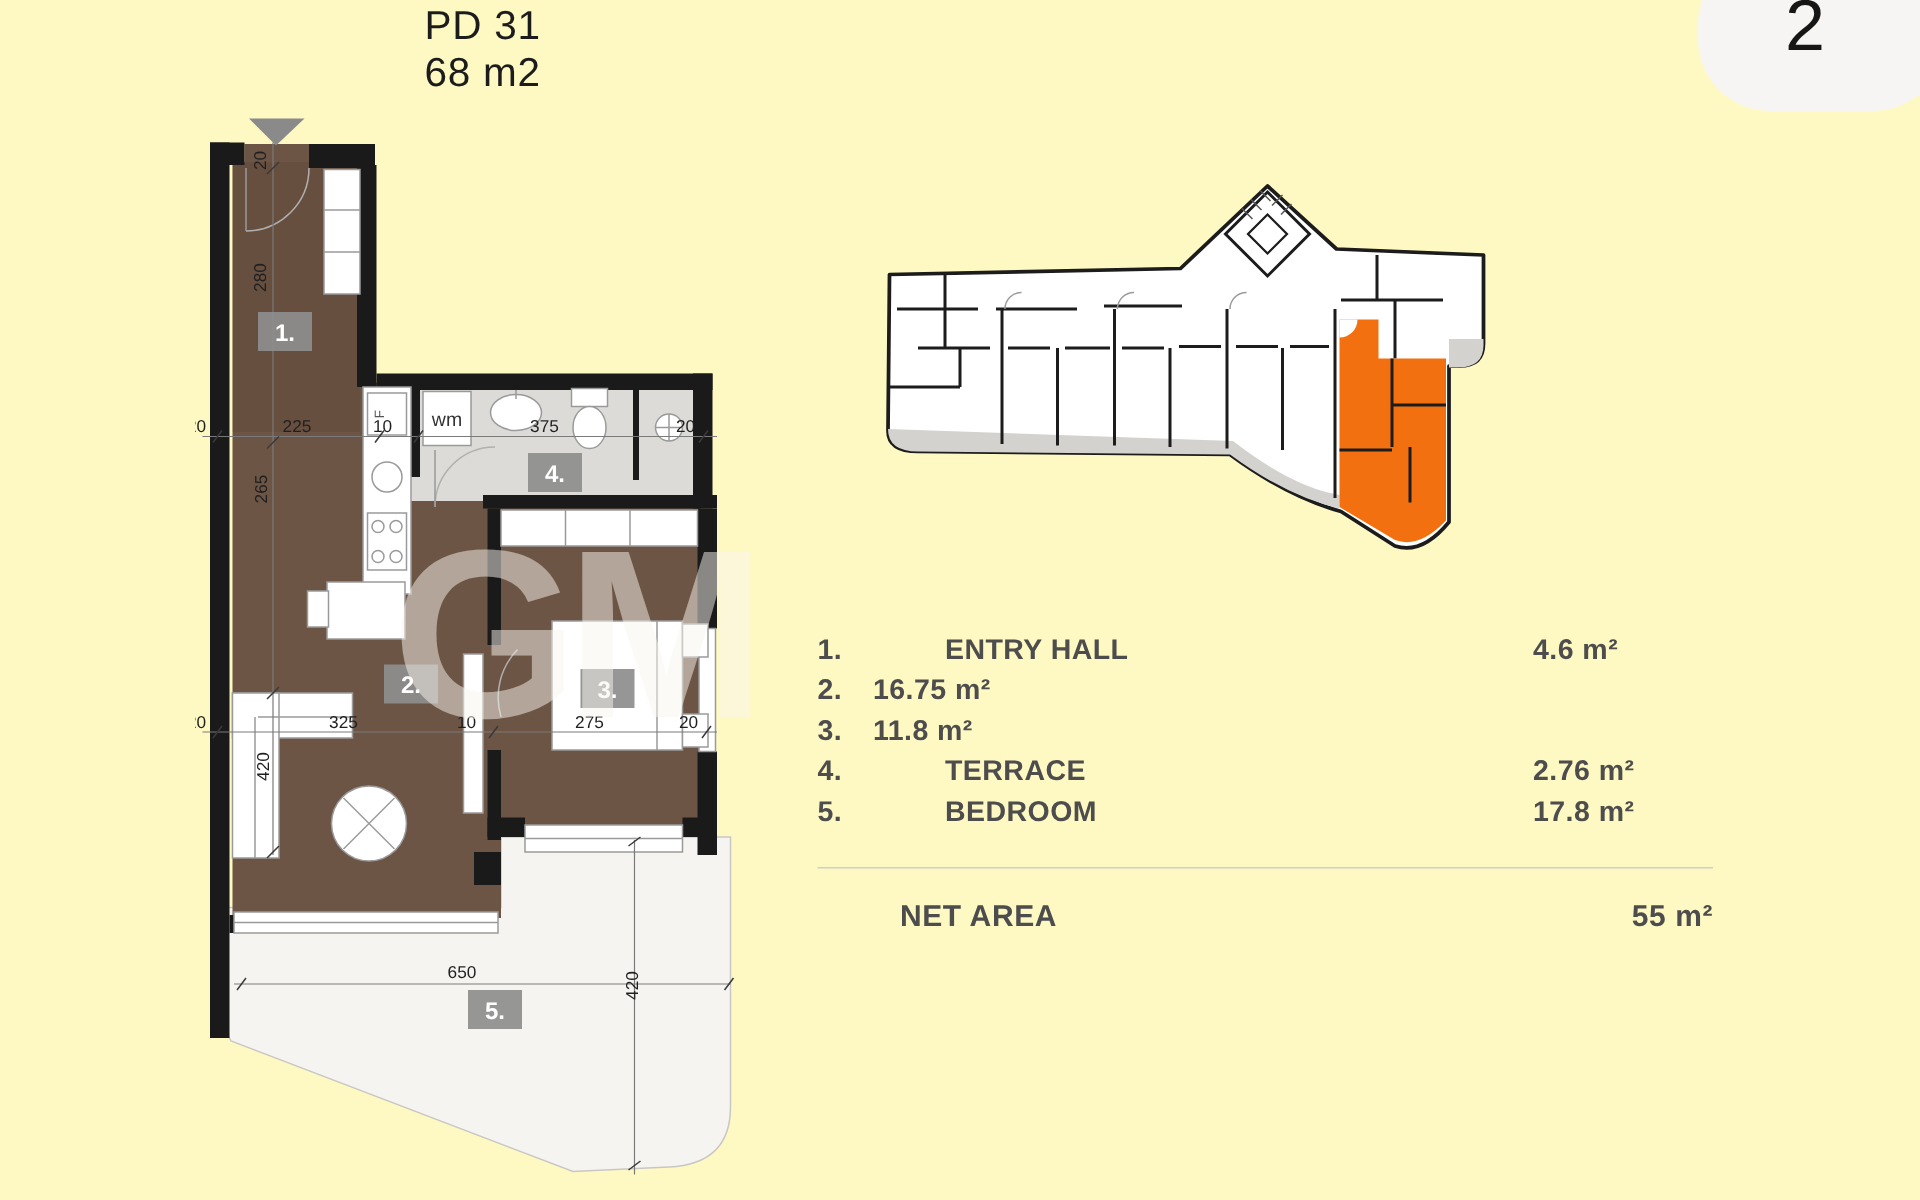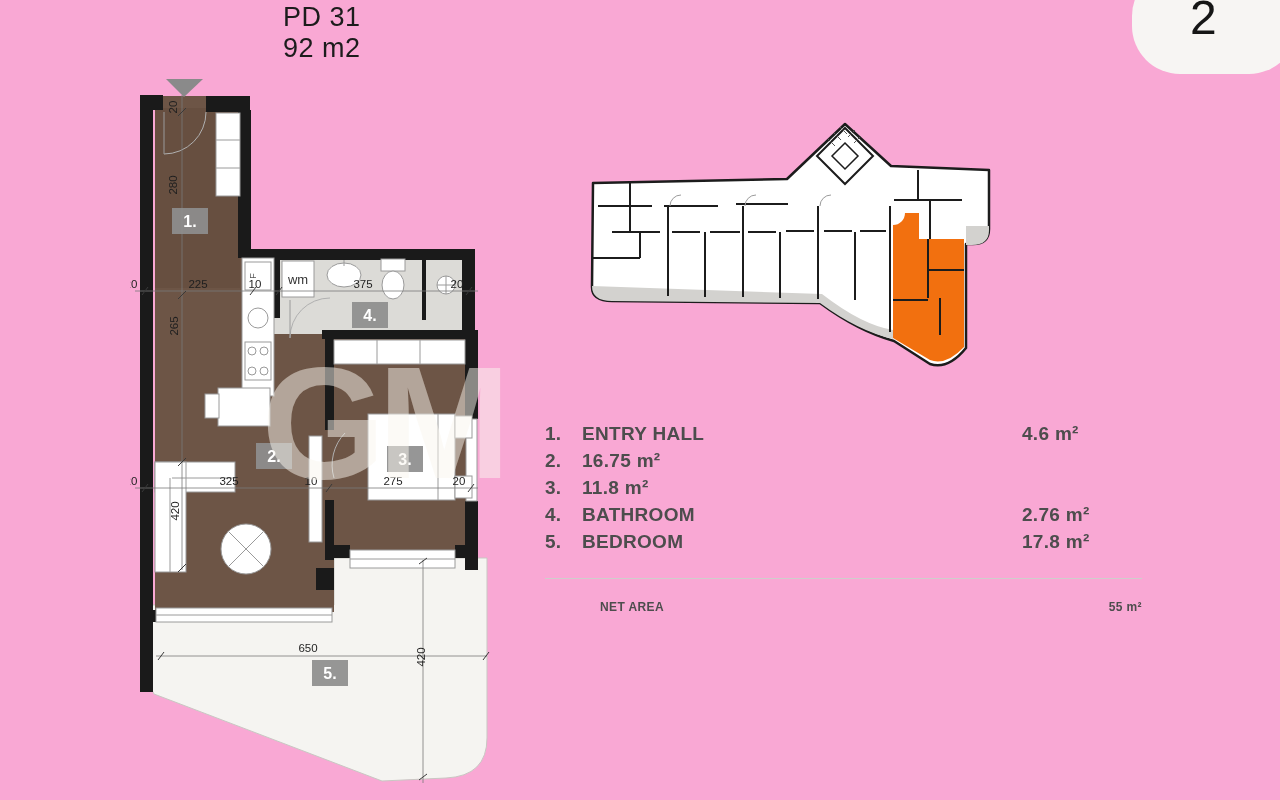--- a/index.html
+++ b/index.html
@@ -1,34 +1,34 @@
 <!DOCTYPE html>
 <html><head>
 <meta charset="utf-8">
 <style>
   html,body{margin:0;padding:0;background:#fdfdfd;}
-  #stage{position:relative;width:1280px;height:800px;background:#f9a8d4;overflow:hidden;
+  #stage{position:relative;width:1280px;height:800px;background:#fef9c3;overflow:hidden;
          font-family:"Liberation Sans",sans-serif;}
   
   .title{position:absolute;left:283px;top:2px;font-size:27px;line-height:31px;color:#1c1c1c;
          letter-spacing:.5px;}
   
   .pageblob{position:absolute;left:1132px;top:-32px;width:165px;height:106px;background:#f7f5f3;
             border-radius:48px;}
   .pagenum{position:absolute;left:1190px;top:-10px;font-size:48px;color:#161616;}
   
   .legend{position:absolute;left:545px;top:420px;width:597px;color:#4d4d4d;font-weight:bold;
           font-size:19px;letter-spacing:.3px;}
   .lrow{display:flex;line-height:27px;}
   .lnum{width:37px;}
-  .lname{flex:1;}
+  .lname{flex:1;margin-left:48px;}
   .larea{width:120px;}
   .divider{position:absolute;left:545px;top:578px;width:597px;height:1px;background:#cfcecc;}
   .netarea{position:absolute;left:545px;top:600px;width:597px;display:flex;color:#4d4d4d;
-           font-weight:bold;font-size:12px;letter-spacing:.4px;}
+           font-weight:bold;font-size:20px;letter-spacing:.4px;}
   .netlabel{margin-left:55px;flex:1;}
   .netvalue{width:120px;text-align:right;}
   svg{position:absolute;}
   svg text{font-family:"Liberation Sans",sans-serif;}
   .dimtxt{font-size:11.5px;fill:#1f1f1f;}
   .chiptxt{font-size:16px;font-weight:bold;fill:#ffffff;}
   .fixtxt{font-size:13px;fill:#333333;}
   .wall{fill:#1a1a1a;}
   .furn{fill:#ffffff;stroke:#9a9a9a;stroke-width:1;}
   .furnline{stroke:#9a9a9a;stroke-width:1;fill:none;}
@@ -39,21 +39,21 @@
   .kwall{stroke:#1c1c1c;stroke-width:2;fill:none;}
   .karc{stroke:#9b9b9b;stroke-width:1;fill:none;}
 </style>
 </head>
 <body>
 
 <div id="stage">
 
   <div class="title">
     <div>PD 31</div>
-    <div>92 m2</div>
+    <div>68 m2</div>
   </div>
 
   <div class="pageblob"></div>
   <div class="pagenum">2</div>
 
   <svg style="left:130px;top:70px;" width="372" height="730" viewBox="130 70 372 730">
 
     <path d="M151,605 L334,605 L334,558 L487,558 L487,738 Q487,776 446,778 L382,781 L154,694 L151,688 Z" fill="#f5f4f1" stroke="#c9c7c3" stroke-width="1"></path>
 
     <rect x="163" y="96" width="45" height="16" fill="#6d5546"></rect>
@@ -232,21 +232,21 @@
     <div class="lrow">
       <span class="lnum">2.</span>
       <span class="larea">16.75 m²</span>
     </div>
     <div class="lrow">
       <span class="lnum">3.</span>
       <span class="larea">11.8 m²</span>
     </div>
     <div class="lrow">
       <span class="lnum">4.</span>
-      <span class="lname">BATHROOM</span>
+      <span class="lname">TERRACE</span>
       <span class="larea">2.76 m²</span>
     </div>
     <div class="lrow">
       <span class="lnum">5.</span>
       <span class="lname">BEDROOM</span>
       <span class="larea">17.8 m²</span>
     </div>
   </div>
 
   <div class="divider"></div>

